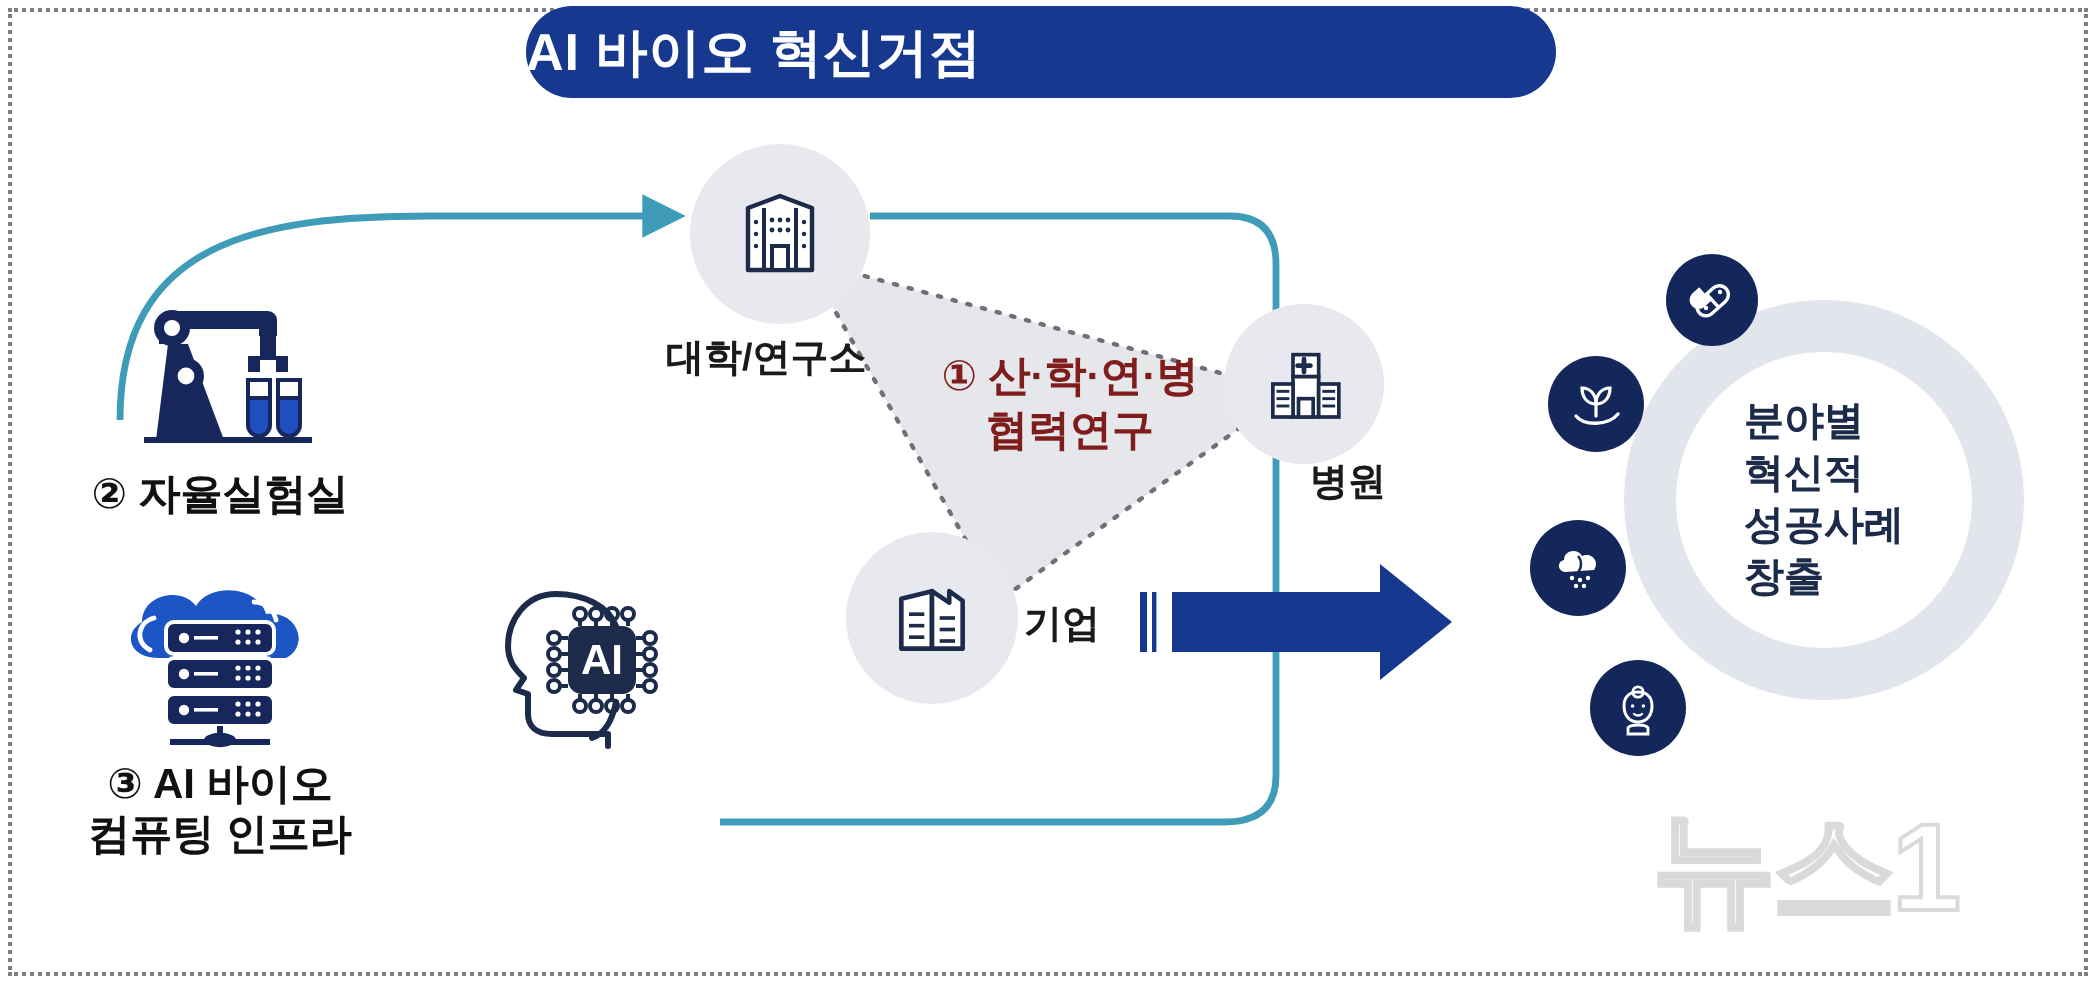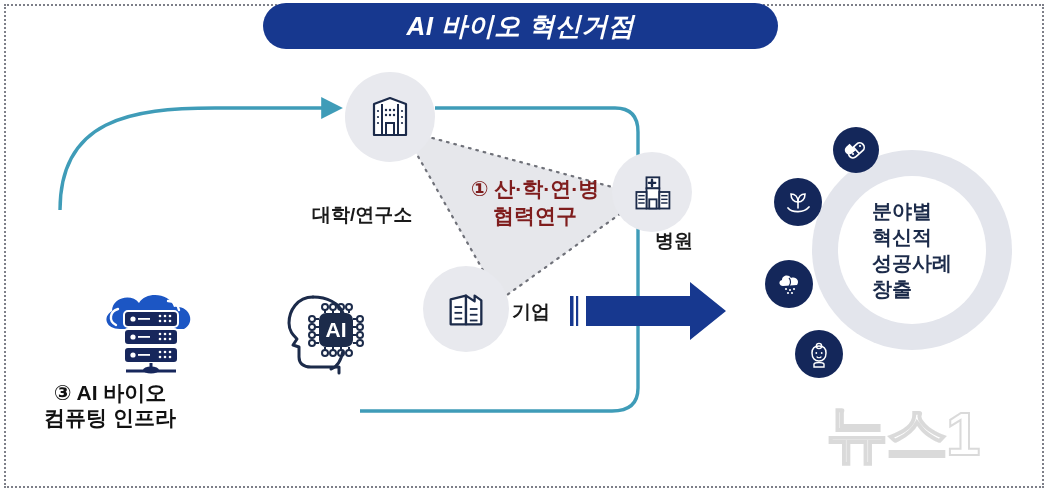--- a/index.html
+++ b/index.html
@@ -33,22 +33,21 @@
   #title-pill {
     position: absolute;
     left: 263px;
     top: 3px;
     width: 515px;
     height: 46px;
     background: #17388f;
     border-radius: 23px;
     display: flex;
     align-items: center;
-    justify-content: center;
-    font-style: italic;
+    justify-content: flex-start;
   }
   #title-pill .title-text {
     color: #ffffff;
     font-size: 26px;
     font-weight: bold;
     letter-spacing: 0.5px;
     white-space: nowrap;
   }
 
   
@@ -77,21 +76,21 @@
   }
 
   
   .left-item {
     position: absolute;
     text-align: center;
   }
   .left-item .li-icon {
     display: flex;
     align-items: center;
-    justify-content: flex-end;
+    justify-content: center;
     height: 92px;
   }
   .left-item .li-label {
     font-size: 21px;
     font-weight: bold;
     color: #111111;
     line-height: 1.18;
     white-space: pre-line;
     margin-top: 4px;
   }
@@ -228,21 +227,21 @@
           <circle cx="28" cy="22" r="1.2"></circle>
         <circle cx="12" cy="18" r="1.1"></circle>
           <circle cx="12" cy="24" r="1.1"></circle>
           <circle cx="12" cy="30" r="1.1"></circle>
         <circle cx="36" cy="18" r="1.1"></circle>
           <circle cx="36" cy="24" r="1.1"></circle>
           <circle cx="36" cy="30" r="1.1"></circle>
       </g>
     </svg>
   </div>
-  <div class="node-label" style="left:312px; top:166px;margin-top:36px;">대학/연구소</div>
+  <div class="node-label" style="left:333px; top:166px;">대학/연구소</div>
 
   <div class="node-circle" style="left:612px; top:152px; width:80px; height:80px;">
     <svg width="44" height="44" viewBox="0 0 48 48">
       <rect x="18" y="8" width="14" height="12" fill="#ffffff" stroke="#1c2b4a" stroke-width="2"></rect>
       <path d="M24 10.5 v7 M20.5 14 h7" stroke="#1c2b4a" stroke-width="2.6" stroke-linecap="round"></path>
       <rect x="18" y="20" width="14" height="22" fill="#ffffff" stroke="#1c2b4a" stroke-width="2"></rect>
       <rect x="7" y="24" width="11" height="18" fill="#ffffff" stroke="#1c2b4a" stroke-width="2"></rect>
       <rect x="32" y="24" width="11" height="18" fill="#ffffff" stroke="#1c2b4a" stroke-width="2"></rect>
       <g stroke="#1c2b4a" stroke-width="1.6">
         <line x1="9" y1="28" x2="16" y2="28"></line>
@@ -269,20 +268,43 @@
           <line x1="28" y1="30" x2="36" y2="30"></line>
           <line x1="28" y1="36" x2="36" y2="36"></line>
       </g>
     </svg>
   </div>
   <div class="node-label" style="left:512px; top:299px;">기업</div>
 
   <div id="center-caption">① 산·학·연·병
 협력연구</div>
 
+  <div class="left-item" style="left:10px; top:140px; width:200px;">
+    <div class="li-icon">
+      <svg width="120" height="88" viewBox="0 0 120 88">
+
+        <path d="M28 78 L62 78 L44 30 L34 30 Z" fill="#17275c"></path>
+        <path d="M34 30 L34 18 L84 18 L84 26" stroke="#17275c" stroke-width="9" fill="none" stroke-linejoin="round"></path>
+        <circle cx="36" cy="22" r="9" fill="#17275c"></circle>
+        <circle cx="36" cy="22" r="4" fill="#ffffff"></circle>
+        <circle cx="43" cy="46" r="9" fill="#17275c"></circle>
+        <circle cx="43" cy="46" r="4.2" fill="#ffffff"></circle>
+
+        <rect x="80" y="26" width="8" height="10" fill="#17275c"></rect>
+        <path d="M74 36 L94 36 L94 44 L88 44 L88 38 L80 38 L80 44 L74 44 Z" fill="#17275c"></path>
+
+        <rect x="74" y="48" width="11" height="28" rx="5.5" fill="#1f4fbf" stroke="#17275c" stroke-width="2"></rect>
+        <rect x="74" y="48" width="11" height="9" fill="#ffffff" stroke="#17275c" stroke-width="2"></rect>
+        <rect x="89" y="48" width="11" height="28" rx="5.5" fill="#1f4fbf" stroke="#17275c" stroke-width="2"></rect>
+        <rect x="89" y="48" width="11" height="9" fill="#ffffff" stroke="#17275c" stroke-width="2"></rect>
+        <line x1="22" y1="78" x2="106" y2="78" stroke="#17275c" stroke-width="3"></line>
+      </svg>
+    </div>
+    <div class="li-label">② 자율실험실</div>
+  </div>
 
   <div class="left-item" style="left:10px; top:285px; width:200px;">
     <div class="li-icon">
       <svg width="118" height="92" viewBox="0 0 118 92">
         <path d="M28 44 C14 44 10 32 20 26 C20 12 40 8 47 18 C54 6 78 8 82 22 C98 20 104 38 92 44 Z" fill="#1c56c4"></path>
         <path d="M24 40 C16 36 18 26 26 24" stroke="#ffffff" stroke-width="2.4" fill="none" stroke-linecap="round"></path>
         <path d="M76 16 C82 16 86 20 87 25" stroke="#ffffff" stroke-width="2.4" fill="none" stroke-linecap="round"></path>
         <g>
           <rect x="32" y="26" width="54" height="16" rx="4" fill="#17275c" stroke="#ffffff" stroke-width="2"></rect>
           <rect x="32" y="44" width="54" height="16" rx="4" fill="#17275c" stroke="#ffffff" stroke-width="2"></rect>

